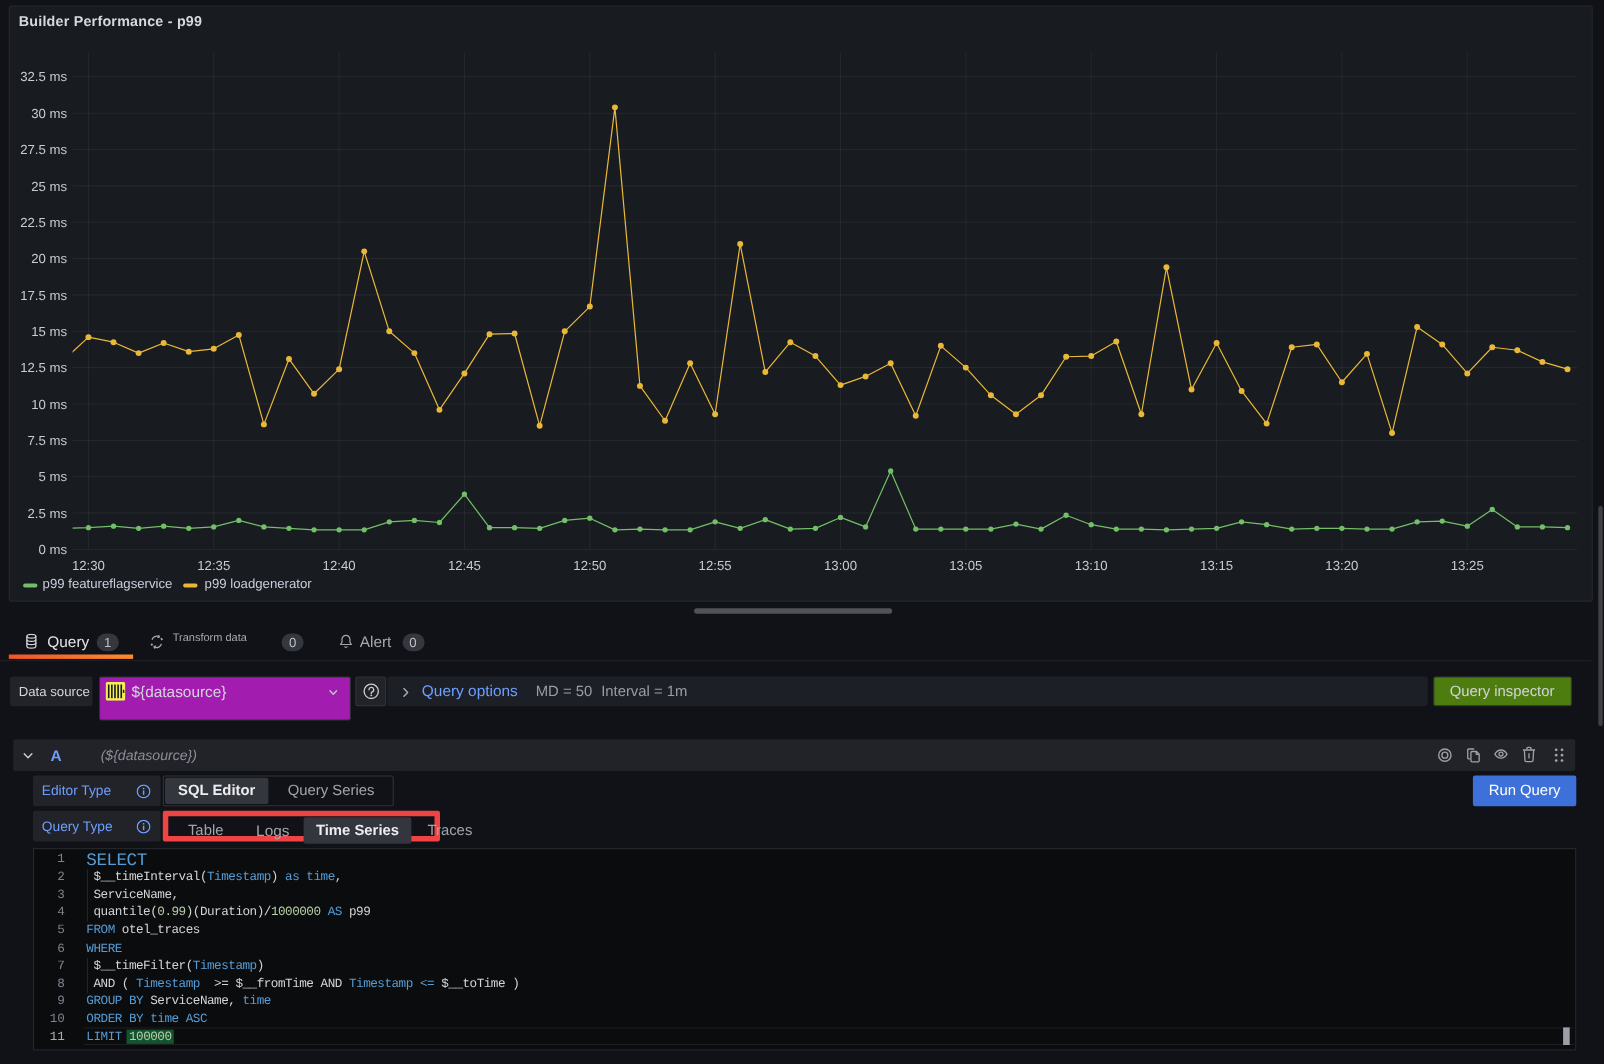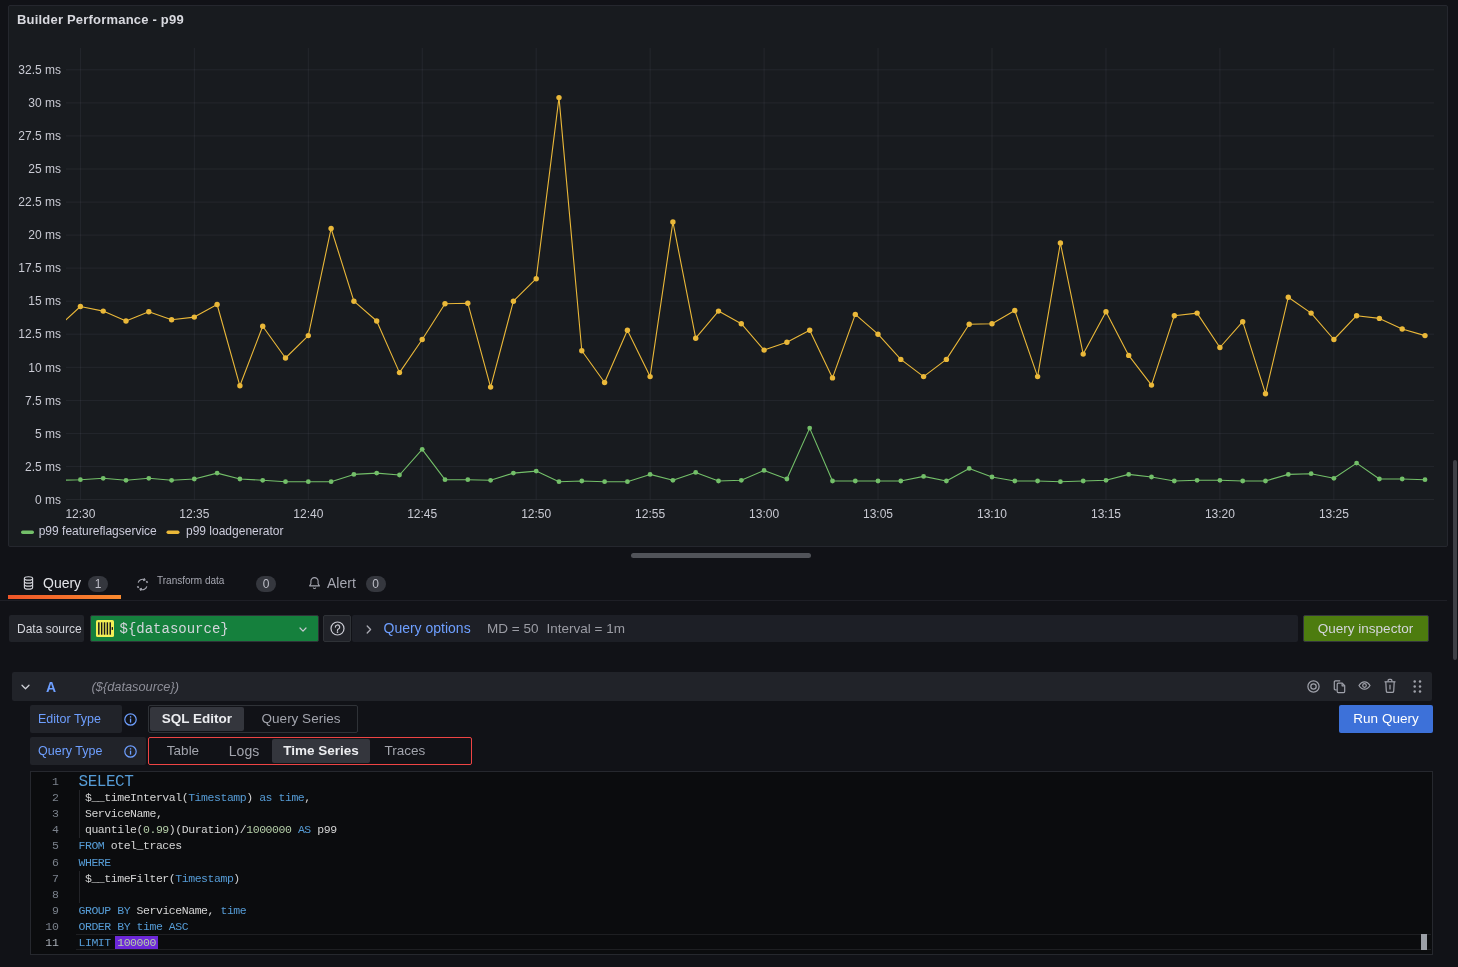--- a/index.html
+++ b/index.html
@@ -241,21 +241,21 @@
 </div>
 <div class="abs" style="left:327px;top:575px;font-size:14px;color:#a6a7b1;">Alert</div>
 <div class="abs" style="left:365.5px;top:575.5px;width:20px;height:16.5px;border-radius:8.5px;background:#35373e;color:#bebfc8;font-size:12px;font-weight:500;text-align:center;line-height:16.5px;">0</div>
 
 <div class="abs" style="left:0px;top:600px;width:1447px;height:1px;background:#1e1f26;"></div>
 <div class="abs" style="left:8px;top:595px;width:113px;height:4px;background:linear-gradient(90deg,#ef5528,#fb8b2f);"></div>
 
 <div class="abs" style="left:9px;top:615px;width:75px;height:27px;background:#212329;border-radius:2px;">
   <div class="abs" style="left:8px;top:7px;font-size:12px;font-weight:500;color:#d5d6dd;white-space:nowrap;">Data source</div>
 </div>
-<div class="abs" style="left:89.5px;top:615px;width:229px;height:27px;background:#15803d;border:1px solid #2f3237;border-radius:2px;font-family:Liberation Mono, monospace;">
+<div class="abs" style="left:89.5px;top:615px;width:229px;height:40px;background:#a21caf;border:1px solid #2f3237;border-radius:2px;">
   <svg class="abs" style="left:5px;top:4px;" width="18" height="17" viewBox="0 0 18 17">
     <rect x="0" y="0" width="18" height="17" rx="1.6" fill="#f4ef56"></rect>
     <g fill="#17181d">
       <rect x="2.1" y="2.3" width="1.45" height="12.4"></rect>
       <rect x="4.95" y="2.3" width="1.45" height="12.4"></rect>
       <rect x="7.8" y="2.3" width="1.45" height="12.4"></rect>
       <rect x="10.65" y="2.3" width="1.45" height="12.4"></rect>
       <rect x="13.5" y="2.3" width="1.45" height="12.4"></rect>
       <rect x="15.7" y="7.1" width="1.3" height="2.8"></rect>
     </g>
@@ -323,21 +323,21 @@
     <circle cx="1.7" cy="1.6" r="1.25"></circle>
         <circle cx="7.0" cy="1.6" r="1.25"></circle>
     <circle cx="1.7" cy="6.5" r="1.25"></circle>
         <circle cx="7.0" cy="6.5" r="1.25"></circle>
     <circle cx="1.7" cy="11.4" r="1.25"></circle>
         <circle cx="7.0" cy="11.4" r="1.25"></circle>
   </g>
     </svg>
 </div>
 
-<div class="abs" style="left:30px;top:705px;width:92px;height:28px;background:#212329;border-radius:2px;">
+<div class="abs" style="left:30px;top:705px;width:116px;height:28px;background:#212329;border-radius:2px;">
   <div class="abs" style="left:8px;top:7px;font-size:12.5px;font-weight:500;color:#6e9fff;">Editor Type</div>
   <svg class="abs" style="left:94px;top:8px;" width="13" height="13" viewBox="0 0 13 13">
       <g>
         <circle cx="6.5" cy="6.5" r="5.7" fill="none" stroke="#6e9fff" stroke-width="1.2"></circle>
         <rect x="5.9" y="5.6" width="1.3" height="4.0" fill="#6e9fff"></rect>
         <rect x="5.9" y="3.2" width="1.3" height="1.4" fill="#6e9fff"></rect>
       </g>
     </svg>
 </div>
 <div class="abs" style="left:148px;top:705px;width:210px;height:28px;border:1px solid #2f3237;border-radius:2px;background:#111217;">
@@ -351,21 +351,21 @@
 <div class="abs" style="left:30px;top:736.5px;width:116px;height:28px;background:#212329;border-radius:2px;">
   <div class="abs" style="left:8px;top:7px;font-size:12.5px;font-weight:500;color:#6e9fff;">Query Type</div>
   <svg class="abs" style="left:94px;top:8px;" width="13" height="13" viewBox="0 0 13 13">
       <g>
         <circle cx="6.5" cy="6.5" r="5.7" fill="none" stroke="#6e9fff" stroke-width="1.2"></circle>
         <rect x="5.9" y="5.6" width="1.3" height="4.0" fill="#6e9fff"></rect>
         <rect x="5.9" y="3.2" width="1.3" height="1.4" fill="#6e9fff"></rect>
       </g>
     </svg>
 </div>
-<div class="abs" style="left:148px;top:736.5px;width:324px;height:28px;border:1px solid #ef4444;border-radius:2px;background:#111217;">
+<div class="abs" style="left:148px;top:736.5px;width:252px;height:28px;border:5px solid #ef4444;border-radius:2px;background:#111217;">
   <div class="abs" style="left:1px;top:1px;width:66px;height:24px;text-align:center;line-height:24px;font-size:13.5px;color:#a2a4ad;">Table</div>
   <div class="abs" style="left:67px;top:1px;width:56px;height:24px;text-align:center;line-height:24px;font-size:14px;color:#a2a4ad;">Logs</div>
   <div class="abs" style="left:123px;top:1px;width:98px;height:24px;background:#34363d;border-radius:2px;text-align:center;line-height:24px;font-size:13.5px;font-weight:700;color:#ecedf0;">Time Series</div>
   <div class="abs" style="left:221px;top:1px;width:70px;height:24px;text-align:center;line-height:24px;font-size:13.5px;color:#a2a4ad;">Traces</div>
 </div>
 
 <div class="abs" style="left:30px;top:770.5px;width:1403px;height:184px;background:#0b0c0e;border:1px solid #26282e;">
 
   <div class="abs" style="left:45px;top:162.5px;width:1355px;height:16px;border-top:1px solid rgba(204,204,220,0.10);border-bottom:1px solid rgba(204,204,220,0.10);"></div>
 
@@ -381,21 +381,22 @@
 <div class="abs" style="left:47.5px;top:34.7px;font-family:'Liberation Mono',monospace;font-size:11.5px;line-height:16.1px;letter-spacing:-0.45px;color:#d4d4d4;white-space:pre;"> ServiceName,</div>
 <div class="abs" style="left:0;top:50.8px;width:28px;text-align:right;font-family:'Liberation Mono',monospace;font-size:11.5px;line-height:16.1px;color:#7b828c;">4</div>
 <div class="abs" style="left:47.5px;top:50.8px;font-family:'Liberation Mono',monospace;font-size:11.5px;line-height:16.1px;letter-spacing:-0.45px;color:#d4d4d4;white-space:pre;"> quantile(<span style="color:#b5cea8">0.99</span>)(Duration)/<span style="color:#b5cea8">1000000</span> <span style="color:#569cd6">AS</span> p99</div>
 <div class="abs" style="left:0;top:66.9px;width:28px;text-align:right;font-family:'Liberation Mono',monospace;font-size:11.5px;line-height:16.1px;color:#7b828c;">5</div>
 <div class="abs" style="left:47.5px;top:66.9px;font-family:'Liberation Mono',monospace;font-size:11.5px;line-height:16.1px;letter-spacing:-0.45px;color:#d4d4d4;white-space:pre;"><span style="color:#569cd6">FROM</span> otel_traces</div>
 <div class="abs" style="left:0;top:83.0px;width:28px;text-align:right;font-family:'Liberation Mono',monospace;font-size:11.5px;line-height:16.1px;color:#7b828c;">6</div>
 <div class="abs" style="left:47.5px;top:83.0px;font-family:'Liberation Mono',monospace;font-size:11.5px;line-height:16.1px;letter-spacing:-0.45px;color:#d4d4d4;white-space:pre;"><span style="color:#569cd6">WHERE</span></div>
 <div class="abs" style="left:0;top:99.1px;width:28px;text-align:right;font-family:'Liberation Mono',monospace;font-size:11.5px;line-height:16.1px;color:#7b828c;">7</div>
 <div class="abs" style="left:47.5px;top:99.1px;font-family:'Liberation Mono',monospace;font-size:11.5px;line-height:16.1px;letter-spacing:-0.45px;color:#d4d4d4;white-space:pre;"> $__timeFilter(<span style="color:#569cd6">Timestamp</span>)</div>
 <div class="abs" style="left:0;top:115.2px;width:28px;text-align:right;font-family:'Liberation Mono',monospace;font-size:11.5px;line-height:16.1px;color:#7b828c;">8</div>
+<div class="abs" style="left:47.5px;top:115.2px;font-family:'Liberation Mono',monospace;font-size:11.5px;line-height:16.1px;letter-spacing:-0.45px;color:#d4d4d4;white-space:pre;"> AND ( <span style="color:#569cd6">Timestamp</span>  &gt;= $__fromTime AND <span style="color:#569cd6">Timestamp</span> <span style="color:#569cd6">&lt;=</span> $__toTime )</div>
 <div class="abs" style="left:0;top:131.3px;width:28px;text-align:right;font-family:'Liberation Mono',monospace;font-size:11.5px;line-height:16.1px;color:#7b828c;">9</div>
 <div class="abs" style="left:47.5px;top:131.3px;font-family:'Liberation Mono',monospace;font-size:11.5px;line-height:16.1px;letter-spacing:-0.45px;color:#d4d4d4;white-space:pre;"><span style="color:#569cd6">GROUP</span> <span style="color:#569cd6">BY</span> ServiceName, <span style="color:#569cd6">time</span></div>
 <div class="abs" style="left:0;top:147.4px;width:28px;text-align:right;font-family:'Liberation Mono',monospace;font-size:11.5px;line-height:16.1px;color:#7b828c;">10</div>
 <div class="abs" style="left:47.5px;top:147.4px;font-family:'Liberation Mono',monospace;font-size:11.5px;line-height:16.1px;letter-spacing:-0.45px;color:#d4d4d4;white-space:pre;"><span style="color:#569cd6">ORDER</span> <span style="color:#569cd6">BY</span> <span style="color:#569cd6">time</span> <span style="color:#569cd6">ASC</span></div>
 <div class="abs" style="left:0;top:163.5px;width:28px;text-align:right;font-family:'Liberation Mono',monospace;font-size:11.5px;line-height:16.1px;color:#a8aeb6;">11</div>
-<div class="abs" style="left:47.5px;top:163.5px;font-family:'Liberation Mono',monospace;font-size:11.5px;line-height:16.1px;letter-spacing:-0.45px;color:#d4d4d4;white-space:pre;"><span style="color:#569cd6">LIMIT</span> <span style="background:#6d28d9;color:#b5cea8;padding:0 2.5px;margin:0 -2.5px;">100000</span></div>
+<div class="abs" style="left:47.5px;top:163.5px;font-family:'Liberation Mono',monospace;font-size:11.5px;line-height:16.1px;letter-spacing:-0.45px;color:#d4d4d4;white-space:pre;"><span style="color:#569cd6">LIMIT</span> <span style="background:#14532d;color:#b5cea8;padding:0 2.5px;margin:0 -2.5px;">100000</span></div>
 </div>
 
 <div class="abs" style="left:1452.5px;top:460px;width:4px;height:200px;border-radius:2px;background:#3e4046;"></div>
 
 </body></html>

